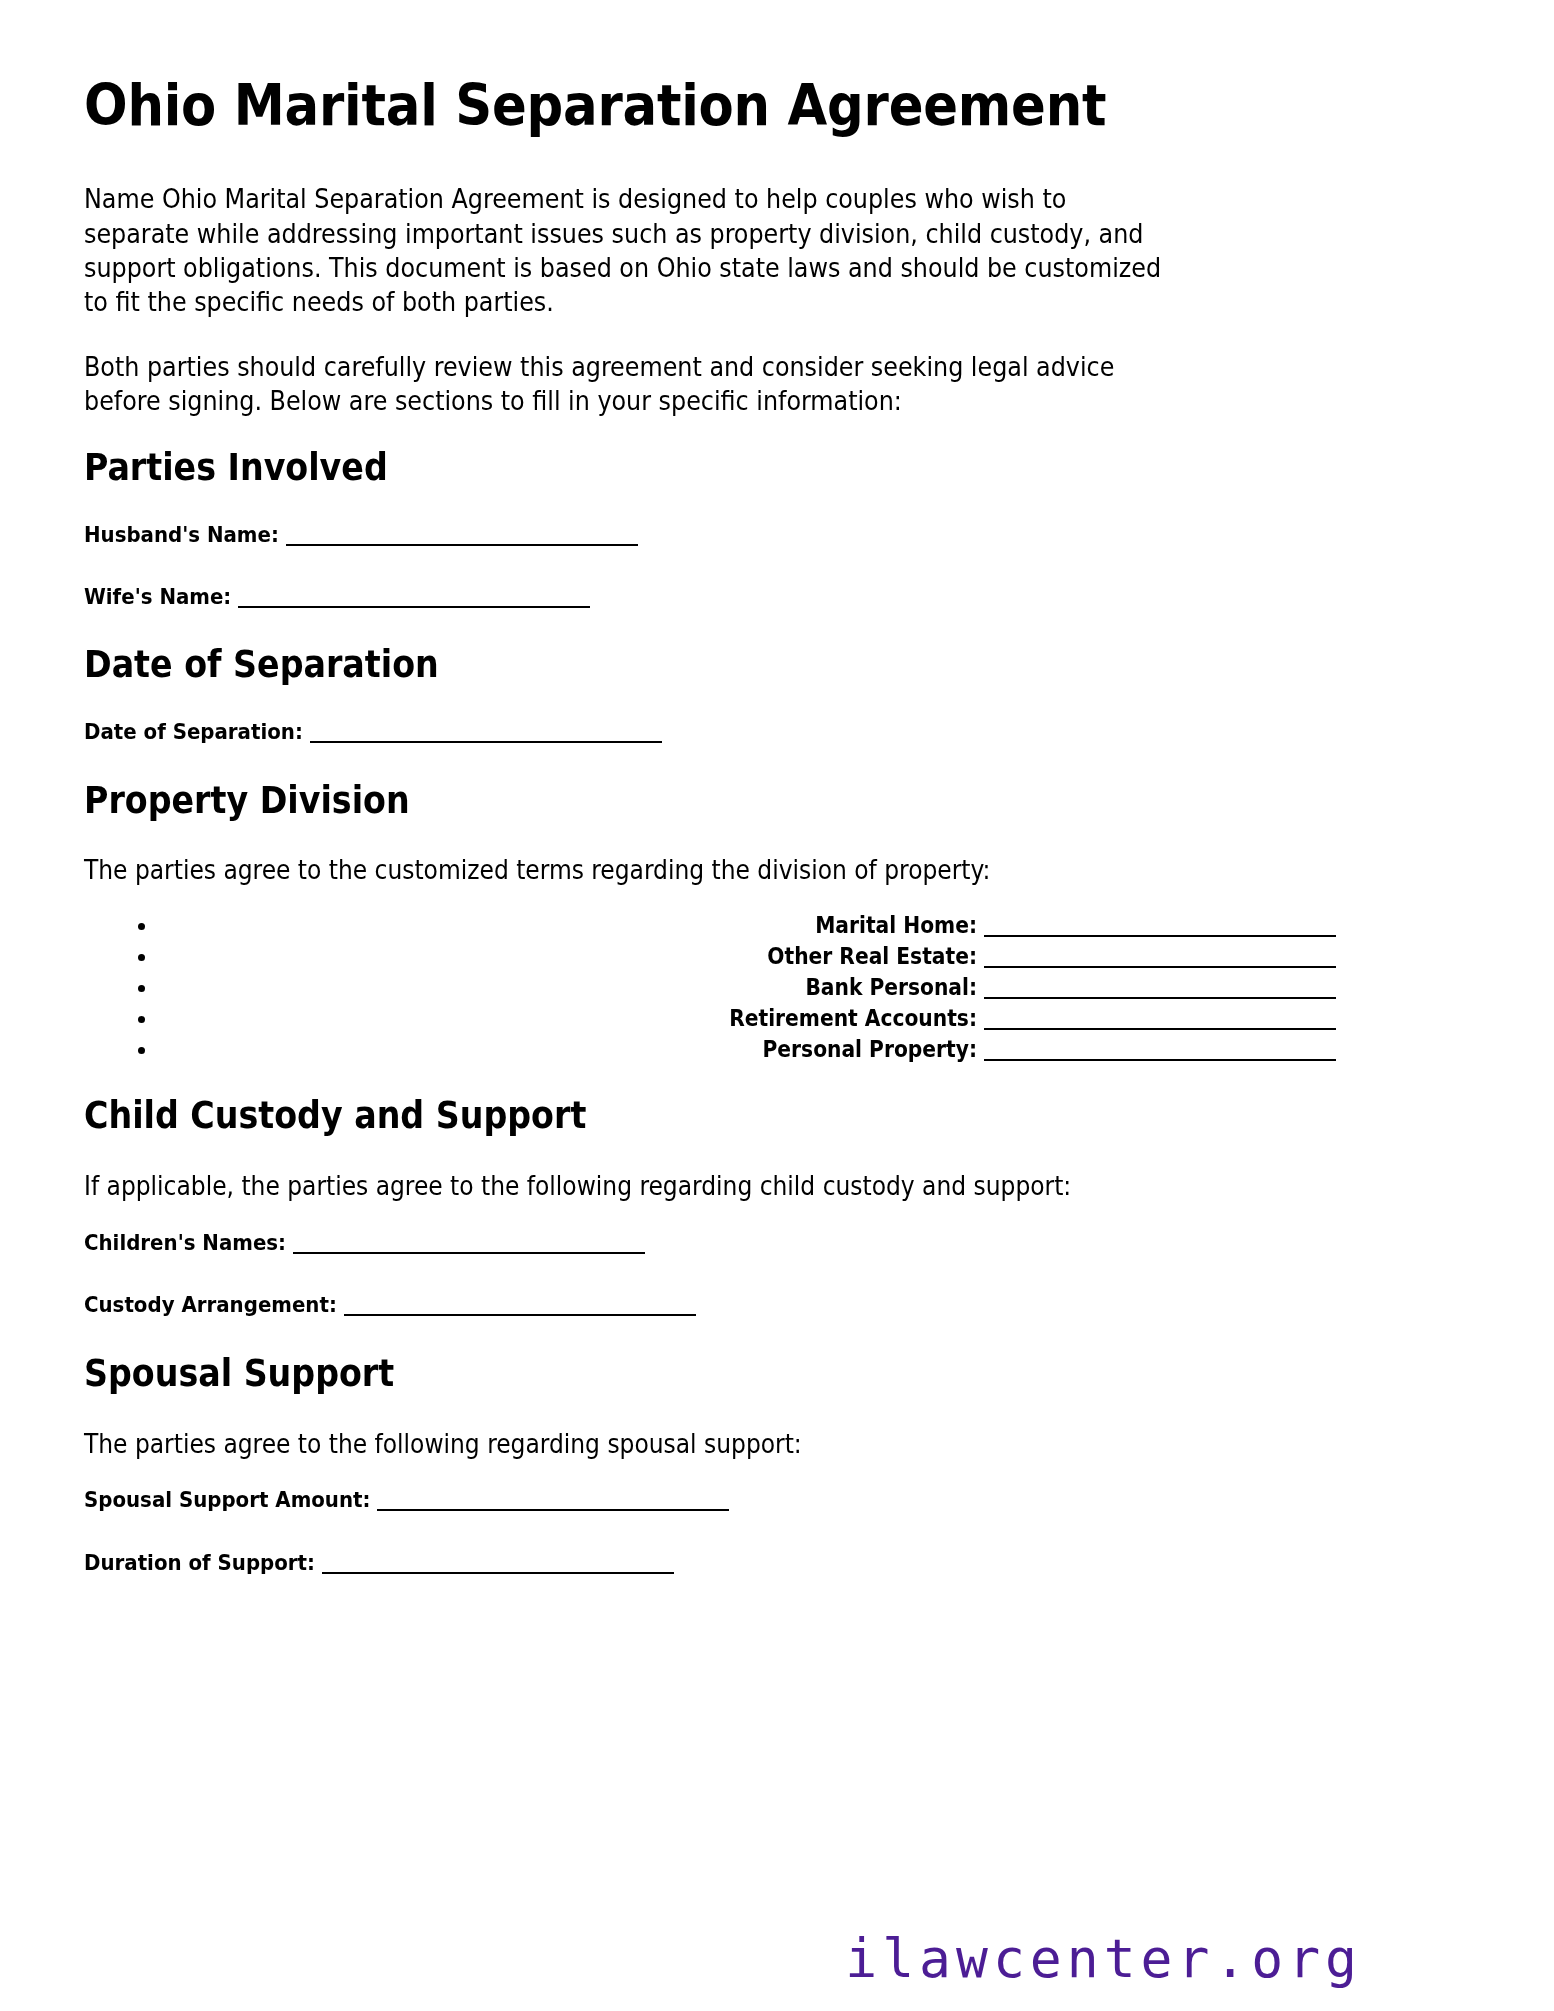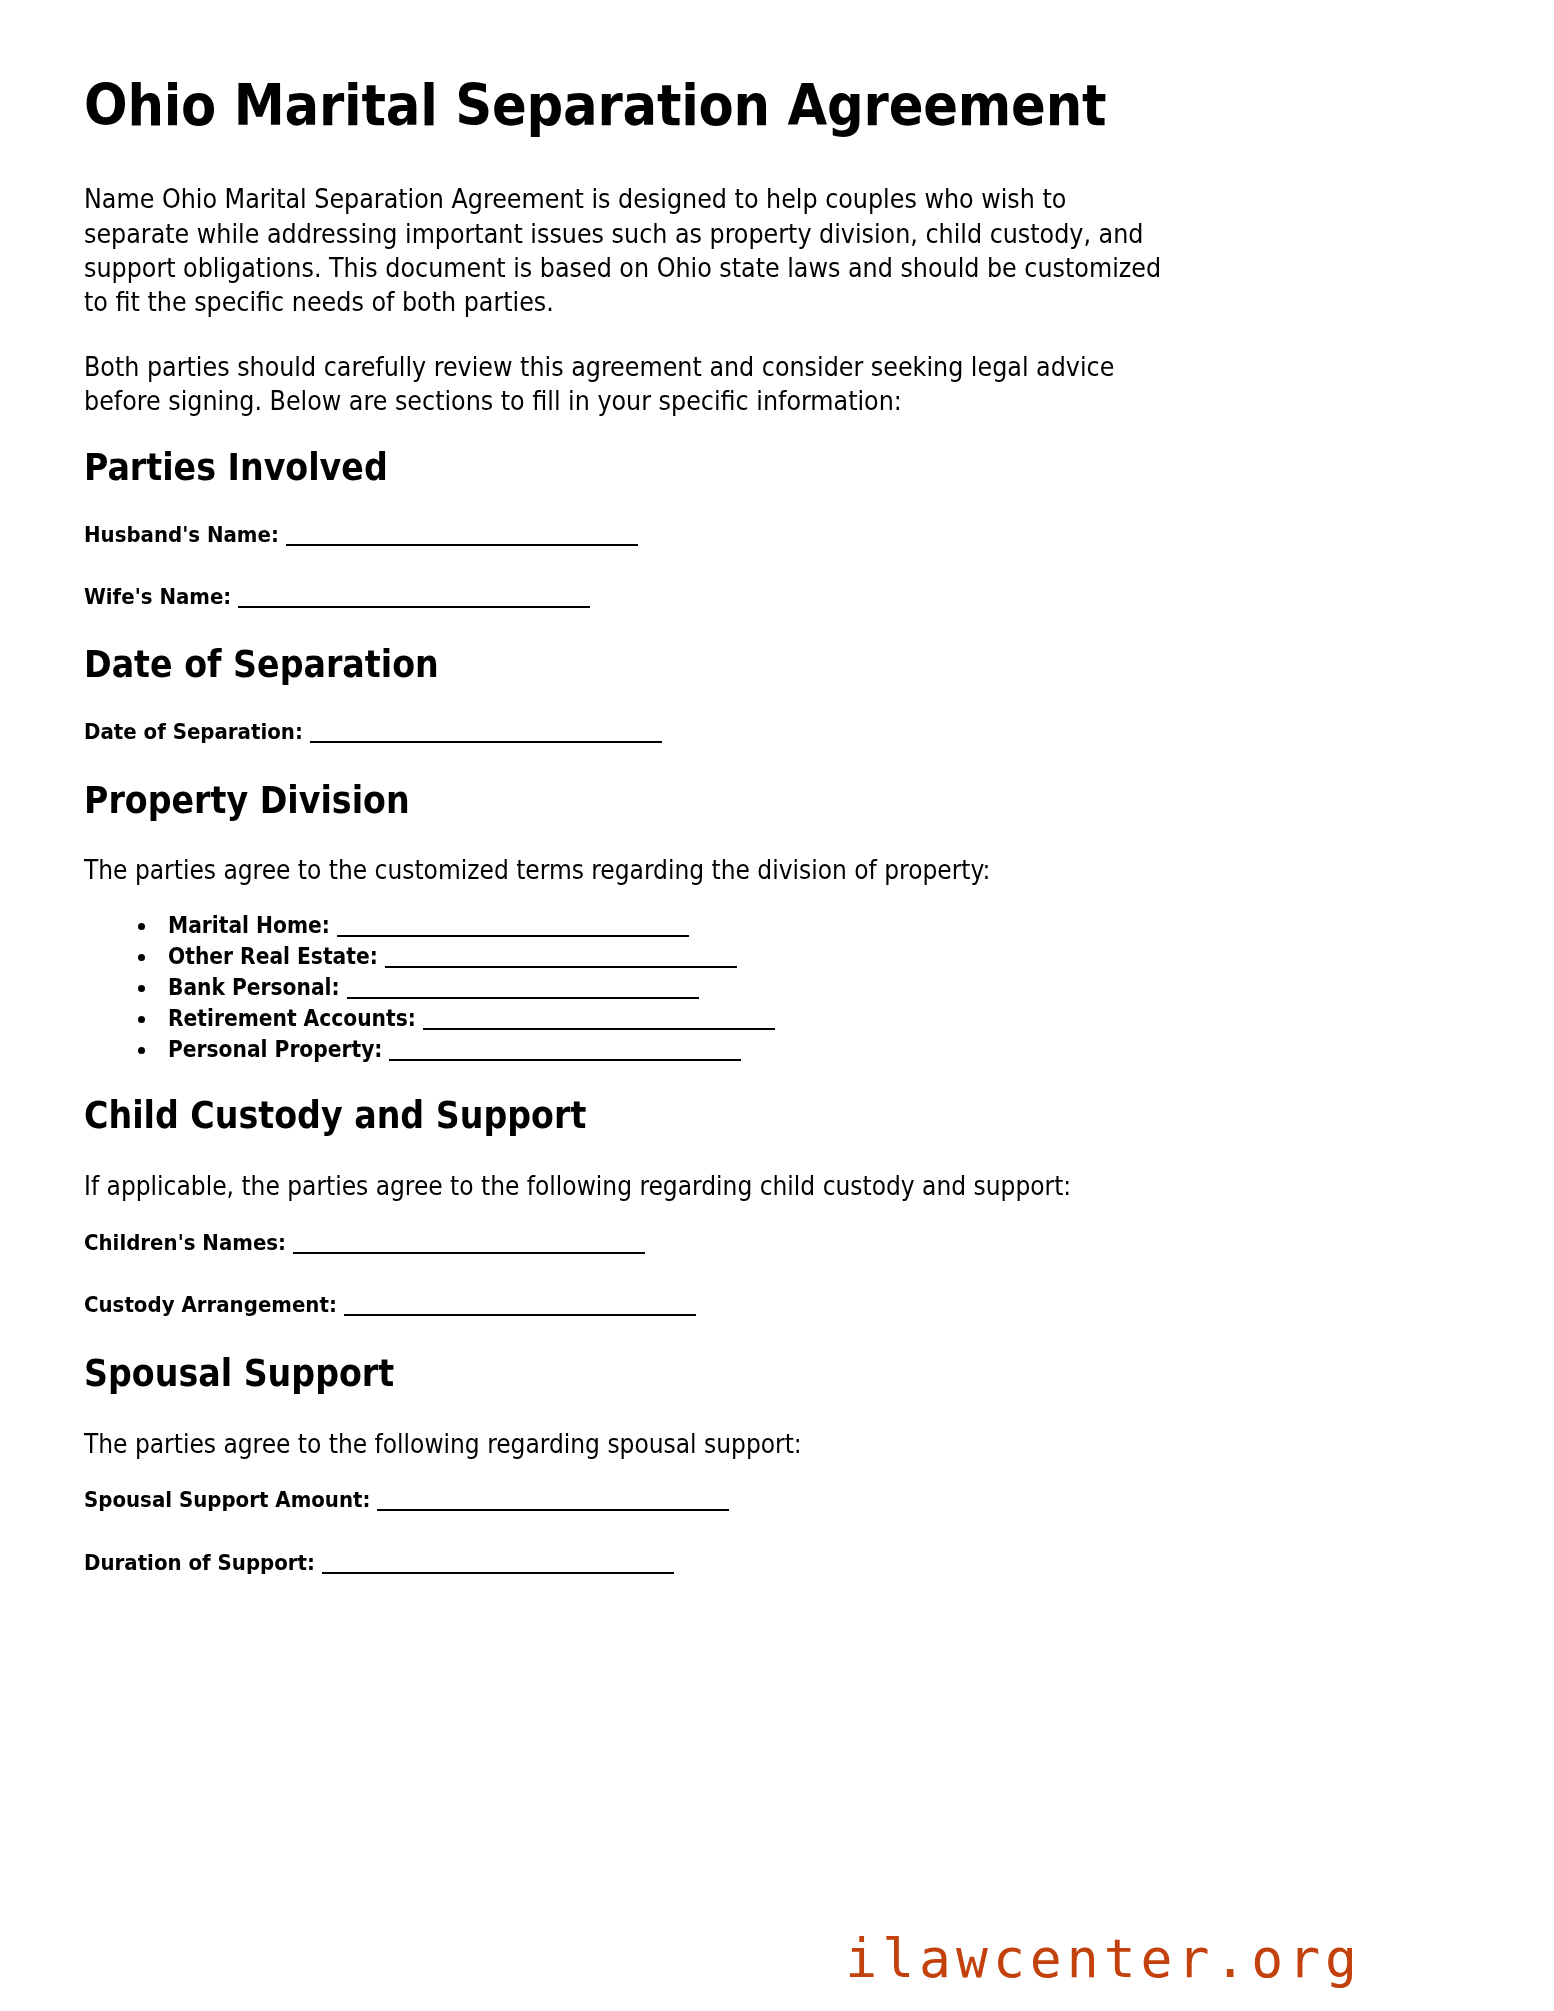--- a/index.html
+++ b/index.html
@@ -63,20 +63,21 @@
     display: inline-block;
     vertical-align: -4px;
     border-bottom: 2px solid #000;
     height: 14px;
     margin-left: 7px;
   }
   ul.prop-list {
     list-style: none;
     margin: 0 0 18px 0;
     padding: 0 0 0 48px;
+    text-align: right;
   }
   ul.prop-list li {
     font-size: 22.5px;
     font-weight: bold;
     line-height: 1.0;
     margin: 0 0 8px 0;
     position: relative;
     padding-left: 36px;
     white-space: nowrap;
     font-stretch: condensed;
@@ -97,21 +98,21 @@
     font-weight: normal;
     font-stretch: condensed;
   }
   .watermark {
     position: absolute;
     right: 48px;
     bottom: 22px;
     font-family: "DejaVu Sans Mono", "Liberation Mono", monospace;
     font-size: 53px;
     letter-spacing: 5px;
-    color: #c2410c;
+    color: #4c1d95;
     white-space: nowrap;
   }
 </style>
 </head>
 <body>
 
 <div class="page">
 
   <h1 class="doc-title">Ohio Marital Separation Agreement</h1>
 

